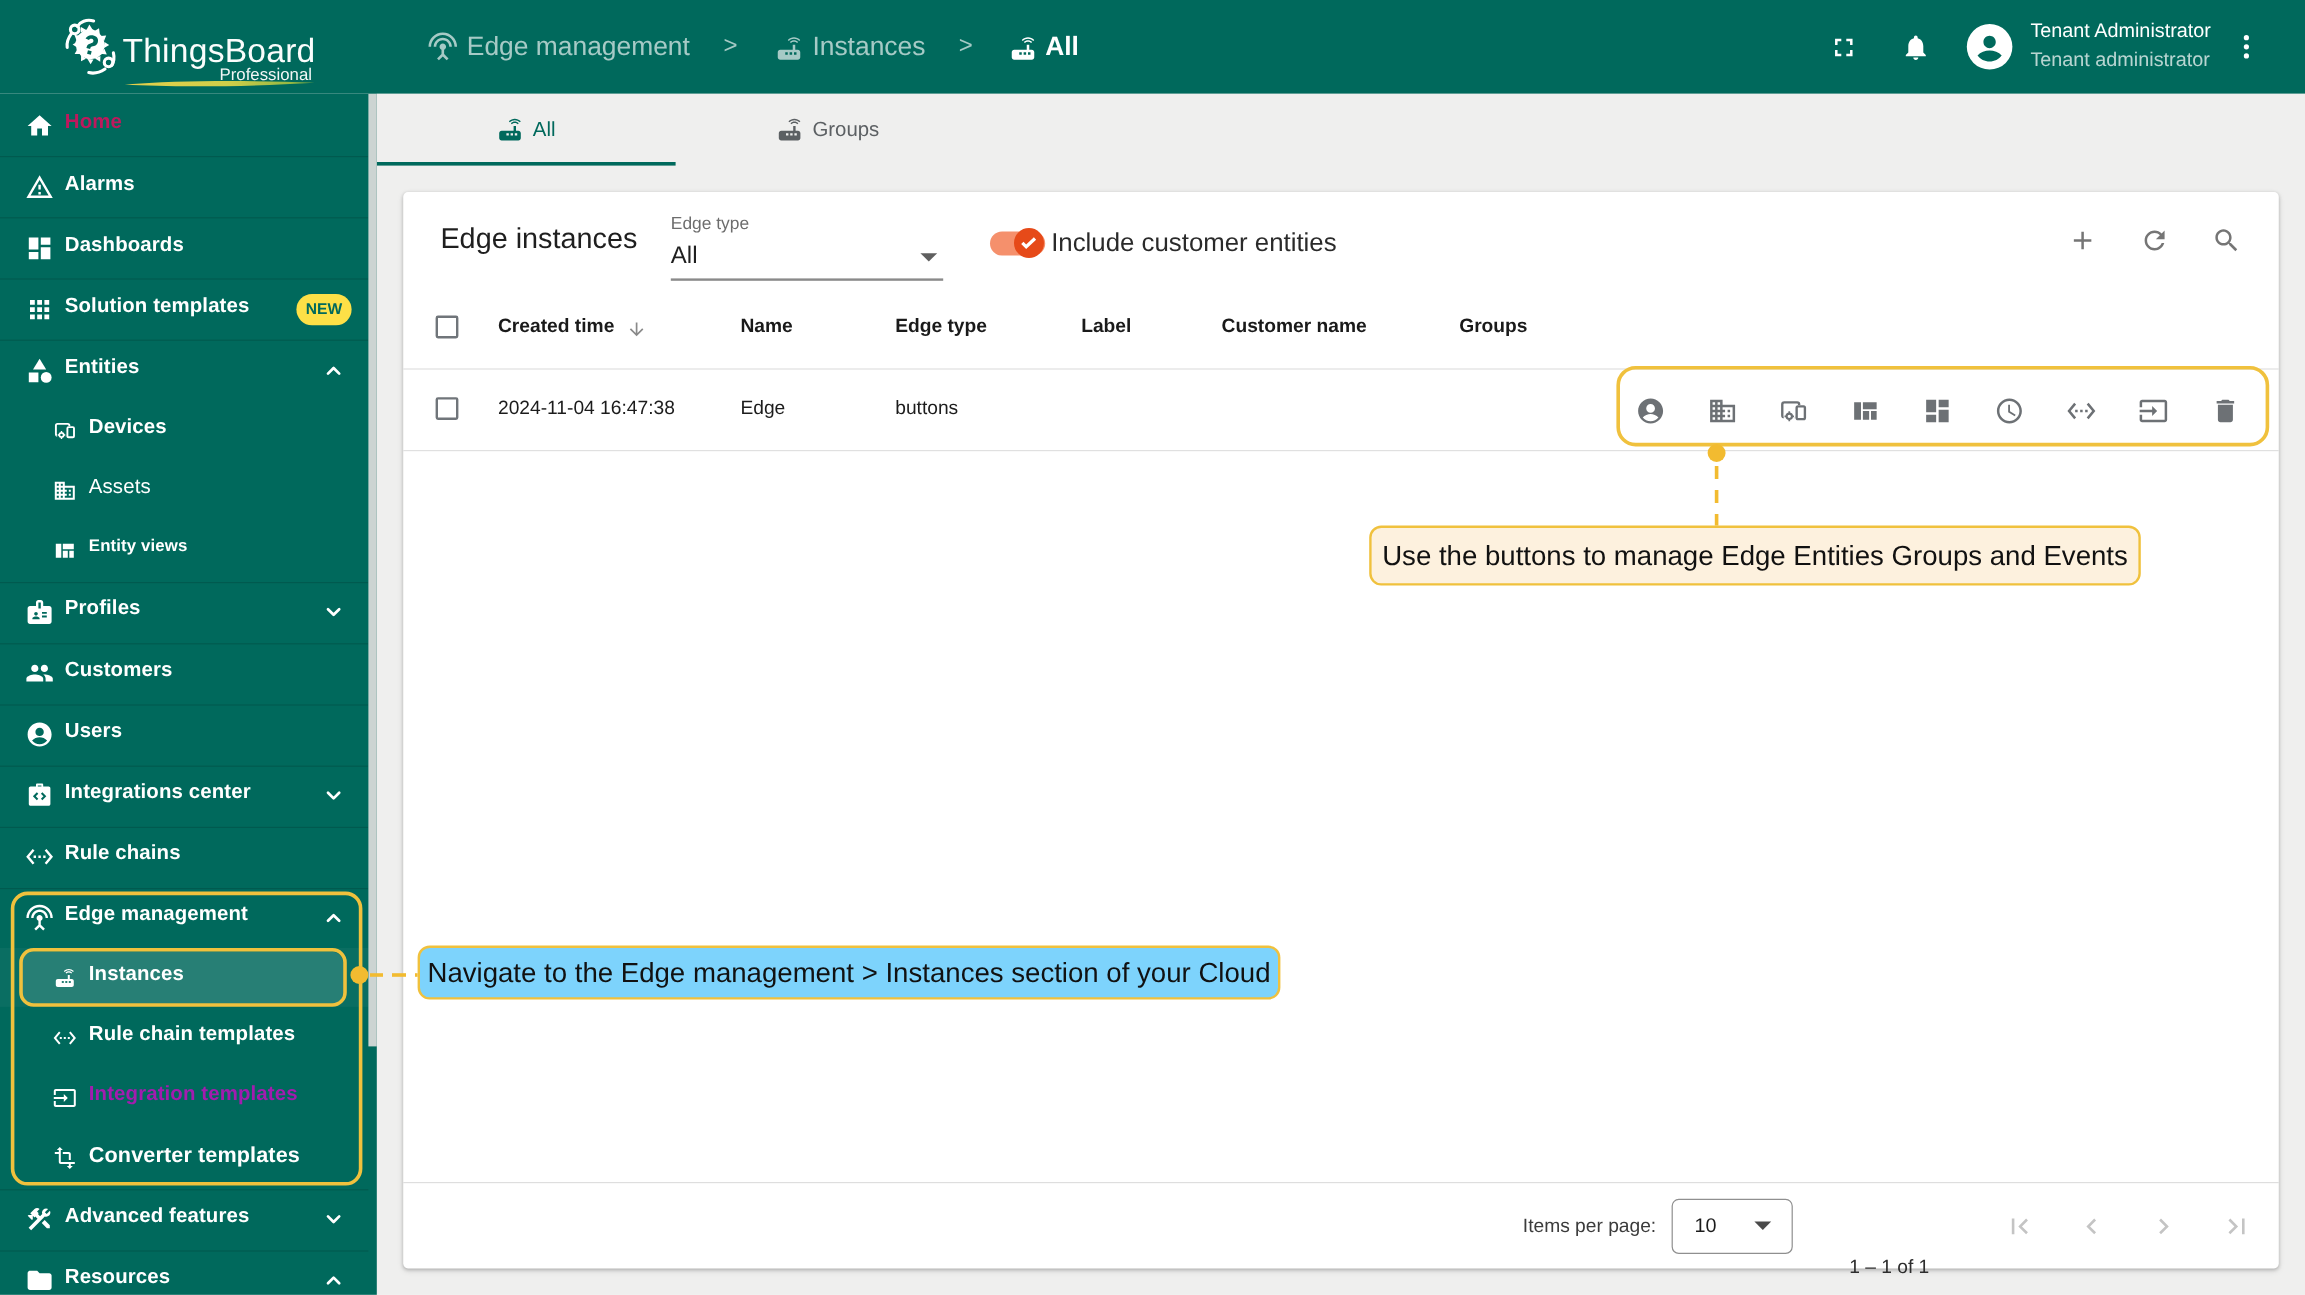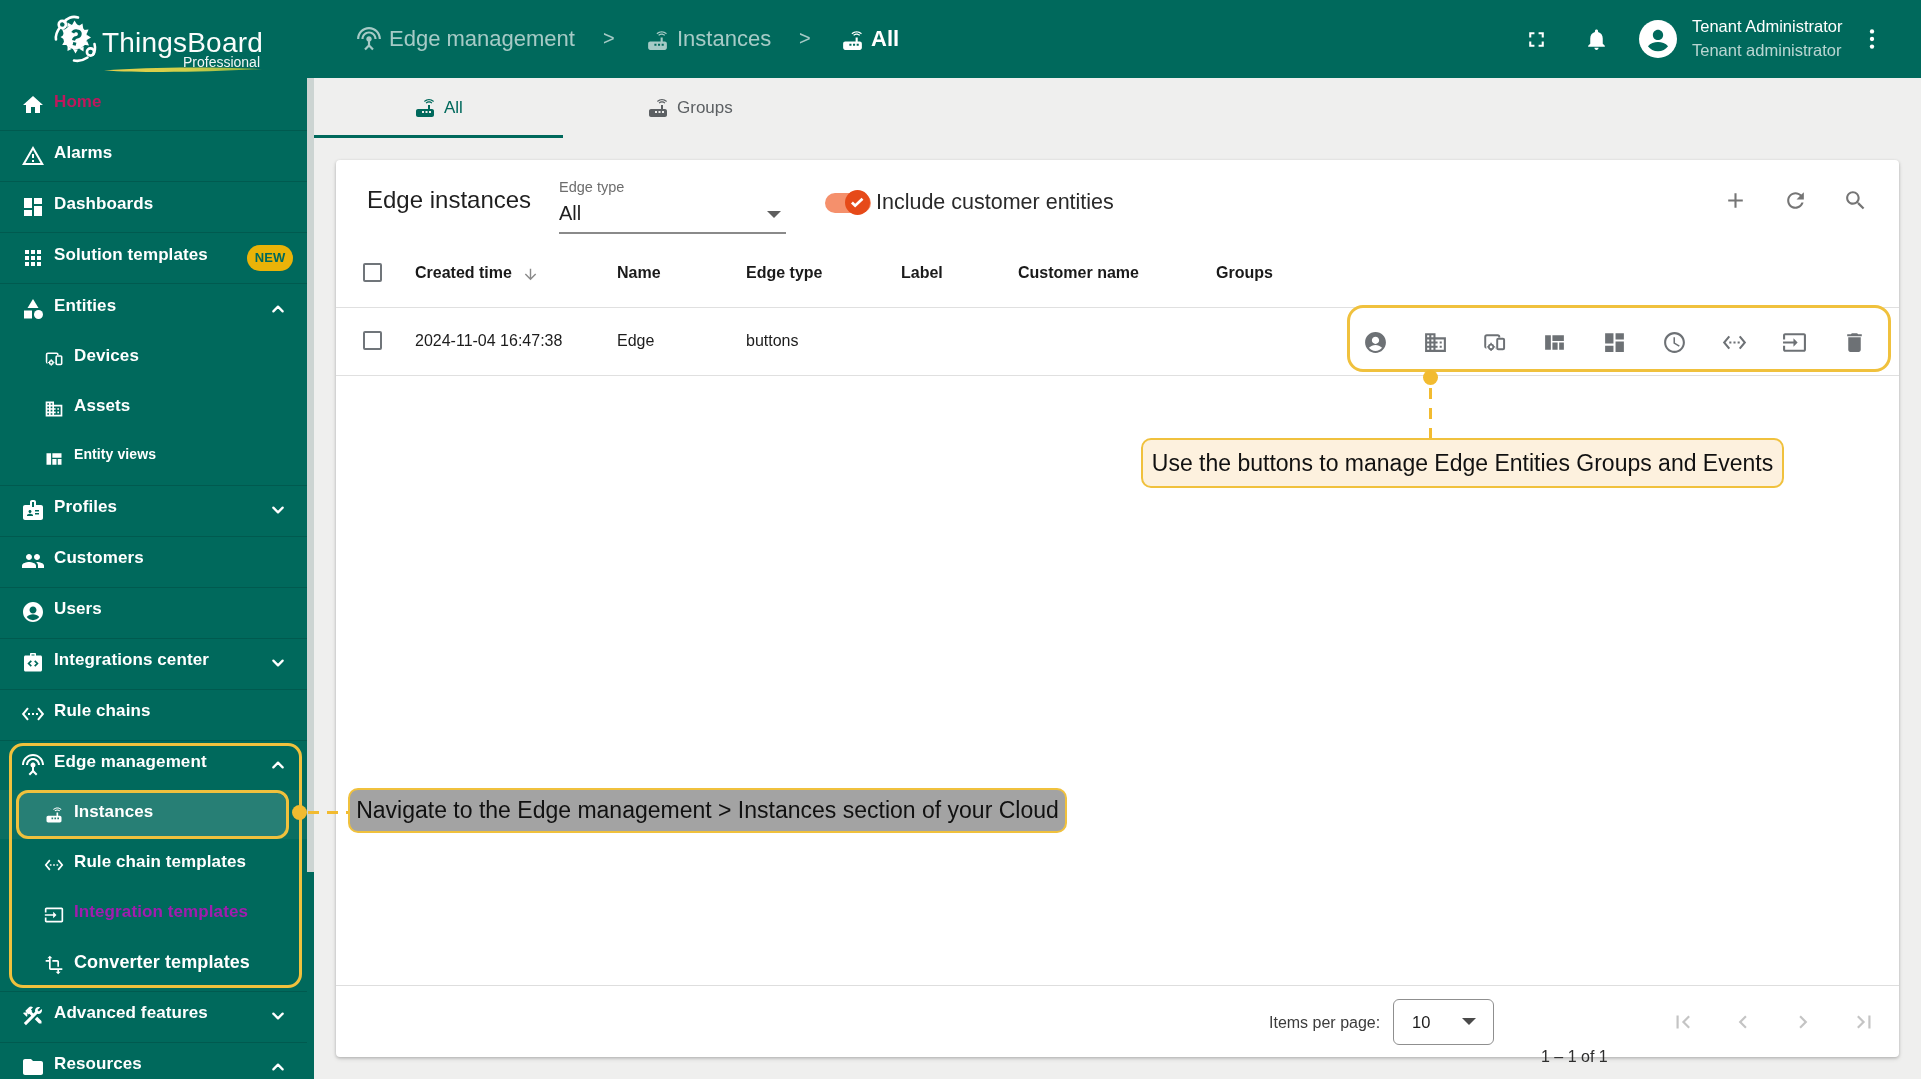--- a/index.html
+++ b/index.html
@@ -41,21 +41,21 @@
   </svg>
 <div style="position:absolute;left:54px;top:142.75px;font-size:17px;font-weight:700;color:#fff;letter-spacing:0.1px">Alarms</div>
 <svg style="position:absolute;left:21px;top:194.5px;" width="24" height="24" viewBox="0 0 24 24" fill="#fff">
     <path d="M3 13h8V3H3v10zm0 8h8v-6H3v6zm10 0h8V11h-8v10zm0-18v6h8V3h-8z"></path>
   </svg>
 <div style="position:absolute;left:54px;top:193.75px;font-size:17px;font-weight:700;color:#fff;letter-spacing:0.1px">Dashboards</div>
 <svg style="position:absolute;left:21px;top:245.5px;" width="24" height="24" viewBox="0 0 24 24" fill="#fff">
     <path d="M4 8h4V4H4v4zm6 12h4v-4h-4v4zm-6 0h4v-4H4v4zm0-6h4v-4H4v4zm6 0h4v-4h-4v4zm6-10v4h4V4h-4zm-6 4h4V4h-4v4zm6 6h4v-4h-4v4zm0 6h4v-4h-4v4z"></path>
   </svg>
 <div style="position:absolute;left:54px;top:244.75px;font-size:17px;font-weight:700;color:#fff;letter-spacing:0.1px">Solution templates</div>
-<div style="position:absolute;left:247px;top:244.5px;width:46px;height:26px;background:#eab308;border-radius:13px;color:#00695c;font-size:13px;font-weight:700;text-align:center;line-height:26px">NEW</div>
+<div style="position:absolute;left:247px;top:244.5px;width:46px;height:26px;background:#fde047;border-radius:13px;color:#00695c;font-size:13px;font-weight:700;text-align:center;line-height:26px">NEW</div>
 <svg style="position:absolute;left:21px;top:296.5px;" width="24" height="24" viewBox="0 0 24 24" fill="#fff">
     <path d="M12 2l-5.5 9h11L12 2z"></path>
     <circle cx="17.5" cy="17.5" r="4.5"></circle>
     <path d="M3 13.5h8v8H3z"></path>
   </svg>
 <div style="position:absolute;left:54px;top:295.75px;font-size:17px;font-weight:700;color:#fff;letter-spacing:0.1px">Entities</div>
 <svg style="position:absolute;left:270px;top:300.5px;transform:none" width="16" height="16" viewBox="0 0 24 24" fill="none" stroke="#fff" stroke-width="3.4" stroke-linecap="round" stroke-linejoin="round">
     <path d="M5 15.5 12 8.5 19 15.5"></path>
   </svg>
 <svg style="position:absolute;left:44px;top:349.0px;" width="20" height="20" viewBox="0 0 24 24" fill="#fff">
@@ -69,21 +69,21 @@
     <path fill="#fff" d="M8 12.2h1.4v1.4H8zM8 18.8h1.4v1.4H8zM4.9 15.5h1.4v1.4H4.9zM11.1 15.5h1.4v1.4H11.1z"></path>
     <rect x="13.4" y="7.1" width="9" height="12.6" rx="1.6" fill="#00695c"></rect>
     <g fill="none" stroke="#fff" stroke-width="1.9">
       <rect x="14.6" y="8.3" width="6.6" height="10.2" rx="1.1"></rect>
     </g>
   </svg>
 <div style="position:absolute;left:74px;top:346.25px;font-size:17px;font-weight:700;color:#fff;letter-spacing:0.1px">Devices</div>
 <svg style="position:absolute;left:44px;top:399.0px;" width="20" height="20" viewBox="0 0 24 24" fill="#fff">
     <path d="M12 7V3H2v18h20V7H12zM6 19H4v-2h2v2zm0-4H4v-2h2v2zm0-4H4V9h2v2zm0-4H4V5h2v2zm4 12H8v-2h2v2zm0-4H8v-2h2v2zm0-4H8V9h2v2zm0-4H8V5h2v2zm10 12h-8v-2h2v-2h-2v-2h2v-2h-2V9h8v10zm-2-8h-2v2h2v-2zm0 4h-2v2h2v-2z"></path>
   </svg>
-<div style="position:absolute;left:74px;top:396.25px;font-size:17px;font-weight:700;color:#fff;letter-spacing:0.1px">Assets</div>
+<div style="position:absolute;left:74px;top:396.25px;font-size:17px;font-weight:400;color:#fff;letter-spacing:0.1px">Assets</div>
 <svg style="position:absolute;left:44px;top:449.0px;" width="20" height="20" viewBox="0 0 24 24" fill="#fff">
     <path d="M3 5h5.5v14H3zM10 5h11v5.5H10zM10 12h5v7h-5zM16.5 12H21v7h-4.5z"></path>
   </svg>
 <div style="position:absolute;left:74px;top:446.25px;font-size:14px;font-weight:700;color:#fff;letter-spacing:0.1px">Entity views</div>
 <svg style="position:absolute;left:21px;top:498.0px;" width="24" height="24" viewBox="0 0 24 24" fill="#fff">
     <path d="M20 7h-5V4c0-1.1-.9-2-2-2h-2c-1.1 0-2 .9-2 2v3H4c-1.1 0-2 .9-2 2v11c0 1.1.9 2 2 2h16c1.1 0 2-.9 2-2V9c0-1.1-.9-2-2-2zM9 12c.83 0 1.5.67 1.5 1.5S9.83 15 9 15s-1.5-.67-1.5-1.5S8.17 12 9 12zm3 6H6v-.75c0-1 2-1.5 3-1.5s3 .5 3 1.5V18zm1-9h-2V4h2v5zm5 7.5h-4V15h4v1.5zm0-3h-4V12h4v1.5z"></path>
   </svg>
 <div style="position:absolute;left:54px;top:497.25px;font-size:17px;font-weight:700;color:#fff;letter-spacing:0.1px">Profiles</div>
 <svg style="position:absolute;left:270px;top:502px;transform:rotate(180deg)" width="16" height="16" viewBox="0 0 24 24" fill="none" stroke="#fff" stroke-width="3.4" stroke-linecap="round" stroke-linejoin="round">
     <path d="M5 15.5 12 8.5 19 15.5"></path>
@@ -310,13 +310,13 @@
     <path d="M5.59 7.41 10.18 12l-4.59 4.59L7 18l6-6-6-6zM16 6h2v12h-2z"></path>
   </svg>
 <div style="position:absolute;left:1347px;top:305px;width:544px;height:67px;border:3px solid #f0c13d;border-radius:16px"></div>
 <div style="position:absolute;left:1422.5px;top:369.5px;width:15px;height:15px;border-radius:50%;background:#f2bb30"></div>
 <div style="position:absolute;left:1428.5px;top:388px;width:3px;height:50px;background:repeating-linear-gradient(to bottom,#f2bb30 0,#f2bb30 11px,transparent 11px,transparent 20px)"></div>
 <div style="position:absolute;left:1141px;top:438px;width:643px;height:50px;background:#fdf1de;border:2.5px solid #f0c13d;border-radius:10px;font-size:23px;color:#111;display:flex;align-items:center;justify-content:center">Use the buttons to manage Edge Entities Groups and Events</div>
 <div style="position:absolute;left:9px;top:743px;width:293px;height:245px;border:3px solid #f0c13d;border-radius:14px"></div>
 <div style="position:absolute;left:15.5px;top:790px;width:273px;height:49px;border:3px solid #f0c13d;border-radius:12px"></div>
 <div style="position:absolute;left:291.5px;top:804.5px;width:15px;height:15px;border-radius:50%;background:#f2bb30"></div>
 <div style="position:absolute;left:308px;top:810.5px;width:40px;height:3px;background:repeating-linear-gradient(to right,#f2bb30 0,#f2bb30 11px,transparent 11px,transparent 19px)"></div>
-<div style="position:absolute;left:348px;top:788px;width:719px;height:45px;background:#a3a3a3;border:2.5px solid #f0c13d;border-radius:10px;font-size:23px;color:#111;display:flex;align-items:center;justify-content:center">Navigate to the Edge management &gt; Instances section of your Cloud</div>
+<div style="position:absolute;left:348px;top:788px;width:719px;height:45px;background:#7dd3fc;border:2.5px solid #f0c13d;border-radius:10px;font-size:23px;color:#111;display:flex;align-items:center;justify-content:center">Navigate to the Edge management &gt; Instances section of your Cloud</div>
 
 </body></html>

